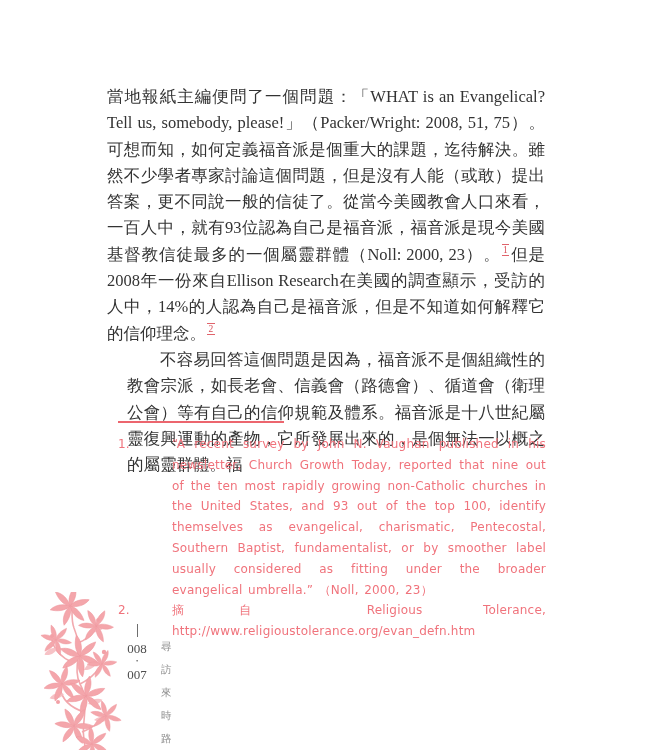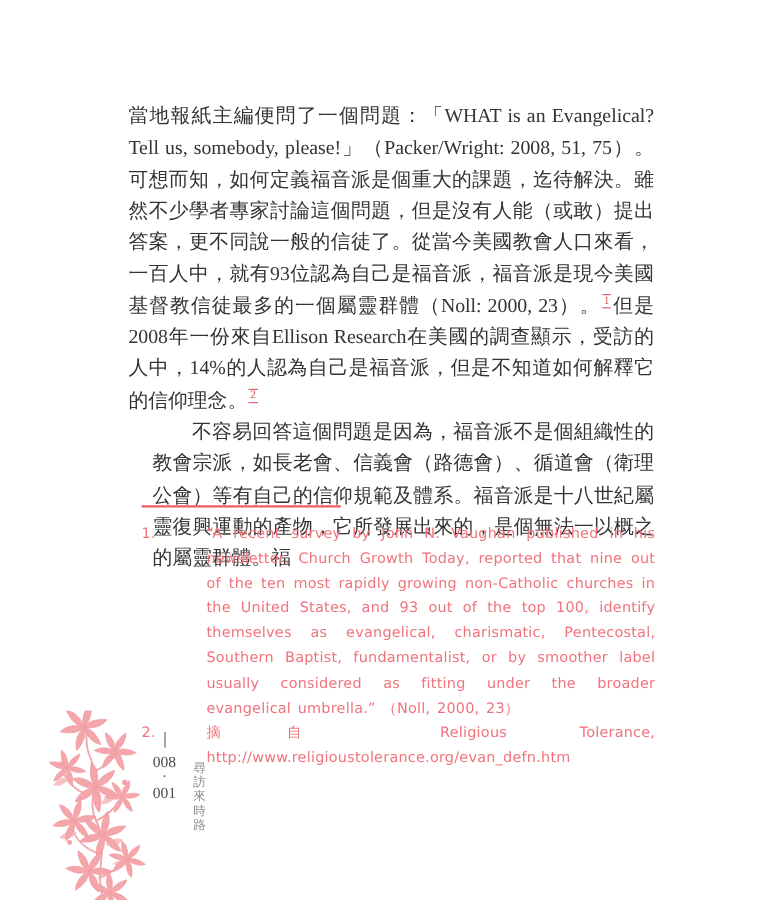--- a/index.html
+++ b/index.html
@@ -81,21 +81,21 @@
     position: absolute;
     left: 34px;
     top: 592px;
     width: 92px;
     height: 158px;
   }
 
   .folio-block {
     position: absolute;
     left: 123px;
-    top: 610px;
+    top: 624px;
     width: 28px;
     text-align: center;
     color: #4d4d4d;
     font-size: 13px;
     line-height: 15px;
     font-family: "Liberation Serif", "DejaVu Serif", serif;
   }
   .folio-tick {
     width: 1px;
     height: 13px;
@@ -108,21 +108,21 @@
     color: #4d4d4d;
   }
 
   .vertical-title {
     position: absolute;
     left: 161px;
     top: 635px;
     width: 13px;
     color: #8f8f8f;
     font-size: 10.5px;
-    line-height: 12px;
+    line-height: 23px;
     word-break: break-all;
     letter-spacing: 0;
     font-family: "Liberation Serif", "DejaVu Serif", serif;
   }
 </style>
 </head>
 <body>
 
 <div class="page">
 
@@ -194,18 +194,18 @@
       <circle cx="18" cy="44" r="2"></circle>
       <circle cx="64" cy="28" r="1.8"></circle>
       <circle cx="24" cy="110" r="2"></circle>
     </g>
   </svg>
 
   <div class="folio-block">
     <div class="folio-tick"></div>
     <div>008</div>
     <div class="folio-dot">・</div>
-    <div>001</div>
+    <div>007</div>
   </div>
 
   <div class="vertical-title">尋訪來時路</div>
 
 </div>
 
 </body></html>

